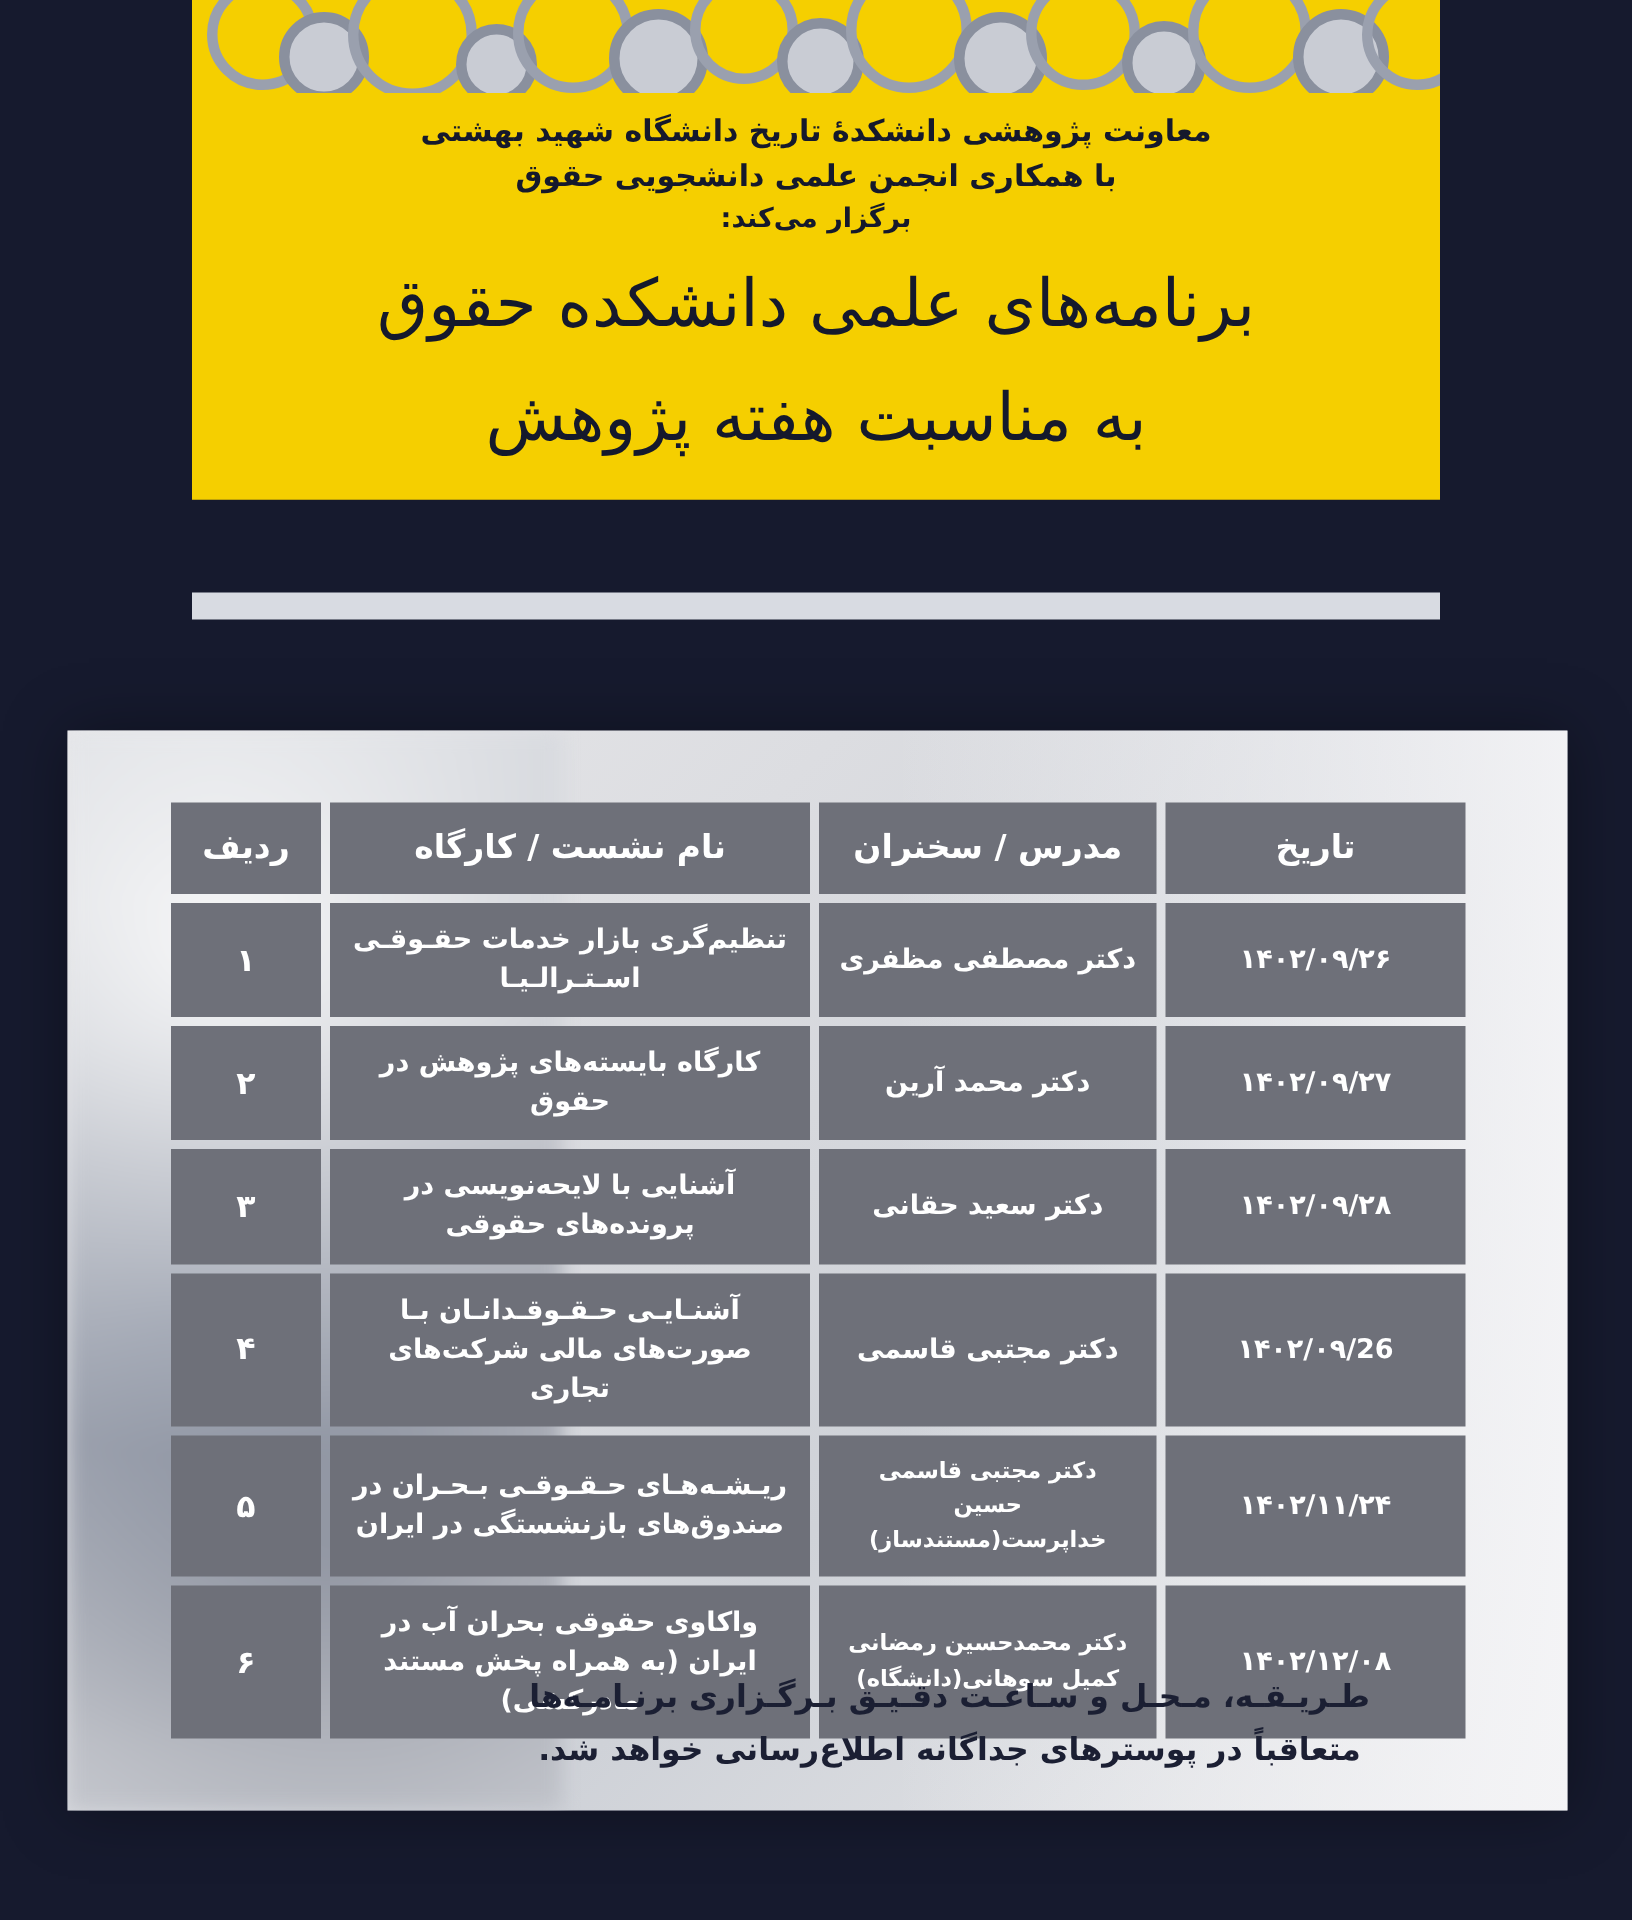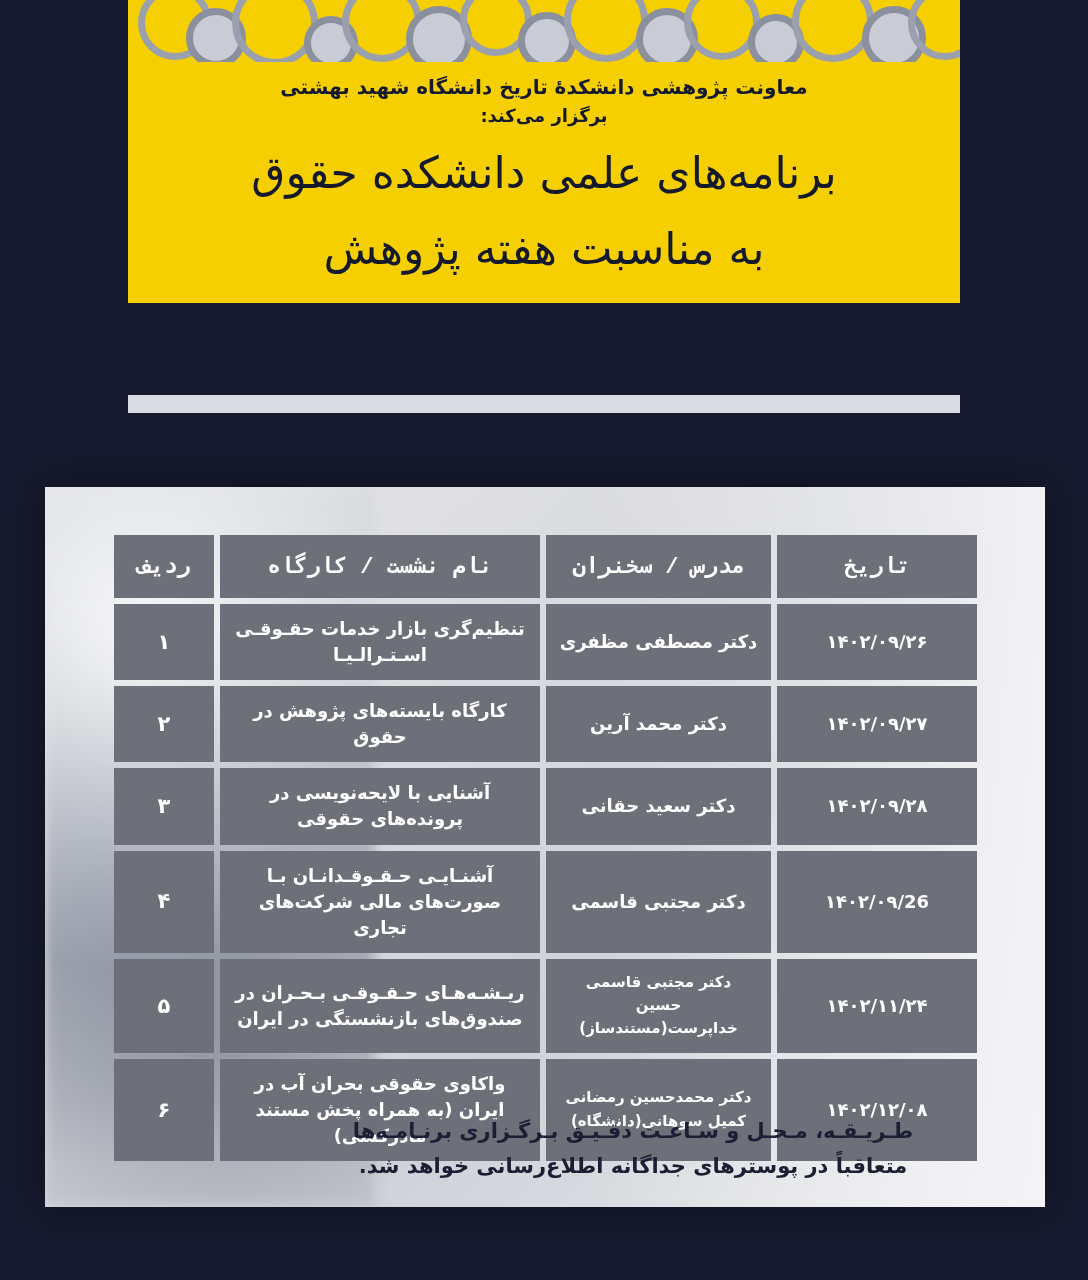--- a/index.html
+++ b/index.html
@@ -124,21 +124,20 @@
     direction: rtl;
   }
   table.schedule th {
     background: #6e7079;
     color: #ffffff;
     font-size: 22px;
     font-weight: 700;
     padding: 18px 10px;
     text-align: center;
     vertical-align: middle;
-    font-family: Liberation Mono, monospace;
   }
   table.schedule td {
     background: #6e7079;
     color: #ffffff;
     font-size: 18px;
     font-weight: 700;
     padding: 12px 10px;
     text-align: center;
     vertical-align: middle;
     line-height: 1.45;
@@ -189,20 +188,21 @@
       <div class="swirl fill" style="width:48px;height:48px;left:508px;top:8px;"></div>
       <div class="swirl" style="width:62px;height:62px;left:556px;top:-16px;"></div>
       <div class="swirl fill" style="width:42px;height:42px;left:620px;top:14px;"></div>
       <div class="swirl" style="width:68px;height:68px;left:664px;top:-20px;"></div>
       <div class="swirl fill" style="width:50px;height:50px;left:734px;top:6px;"></div>
       <div class="swirl" style="width:60px;height:60px;left:780px;top:-14px;"></div>
     </div>
 
     <div class="header-text">
       <div class="line-small">معاونت پژوهشی دانشکدهٔ تاریخ دانشگاه شهید بهشتی</div>
+      <div class="line-small">با همکاری انجمن علمی دانشجویی حقوق</div>
       <div class="line-small tiny">برگزار می‌کند:</div>
       <div class="big-title">برنامه‌های علمی دانشکده حقوق</div>
       <div class="big-title">به مناسبت هفته پژوهش</div>
     </div>
   </div>
 
   <div class="header-underbar"></div>
 
   <div class="panel">
 

